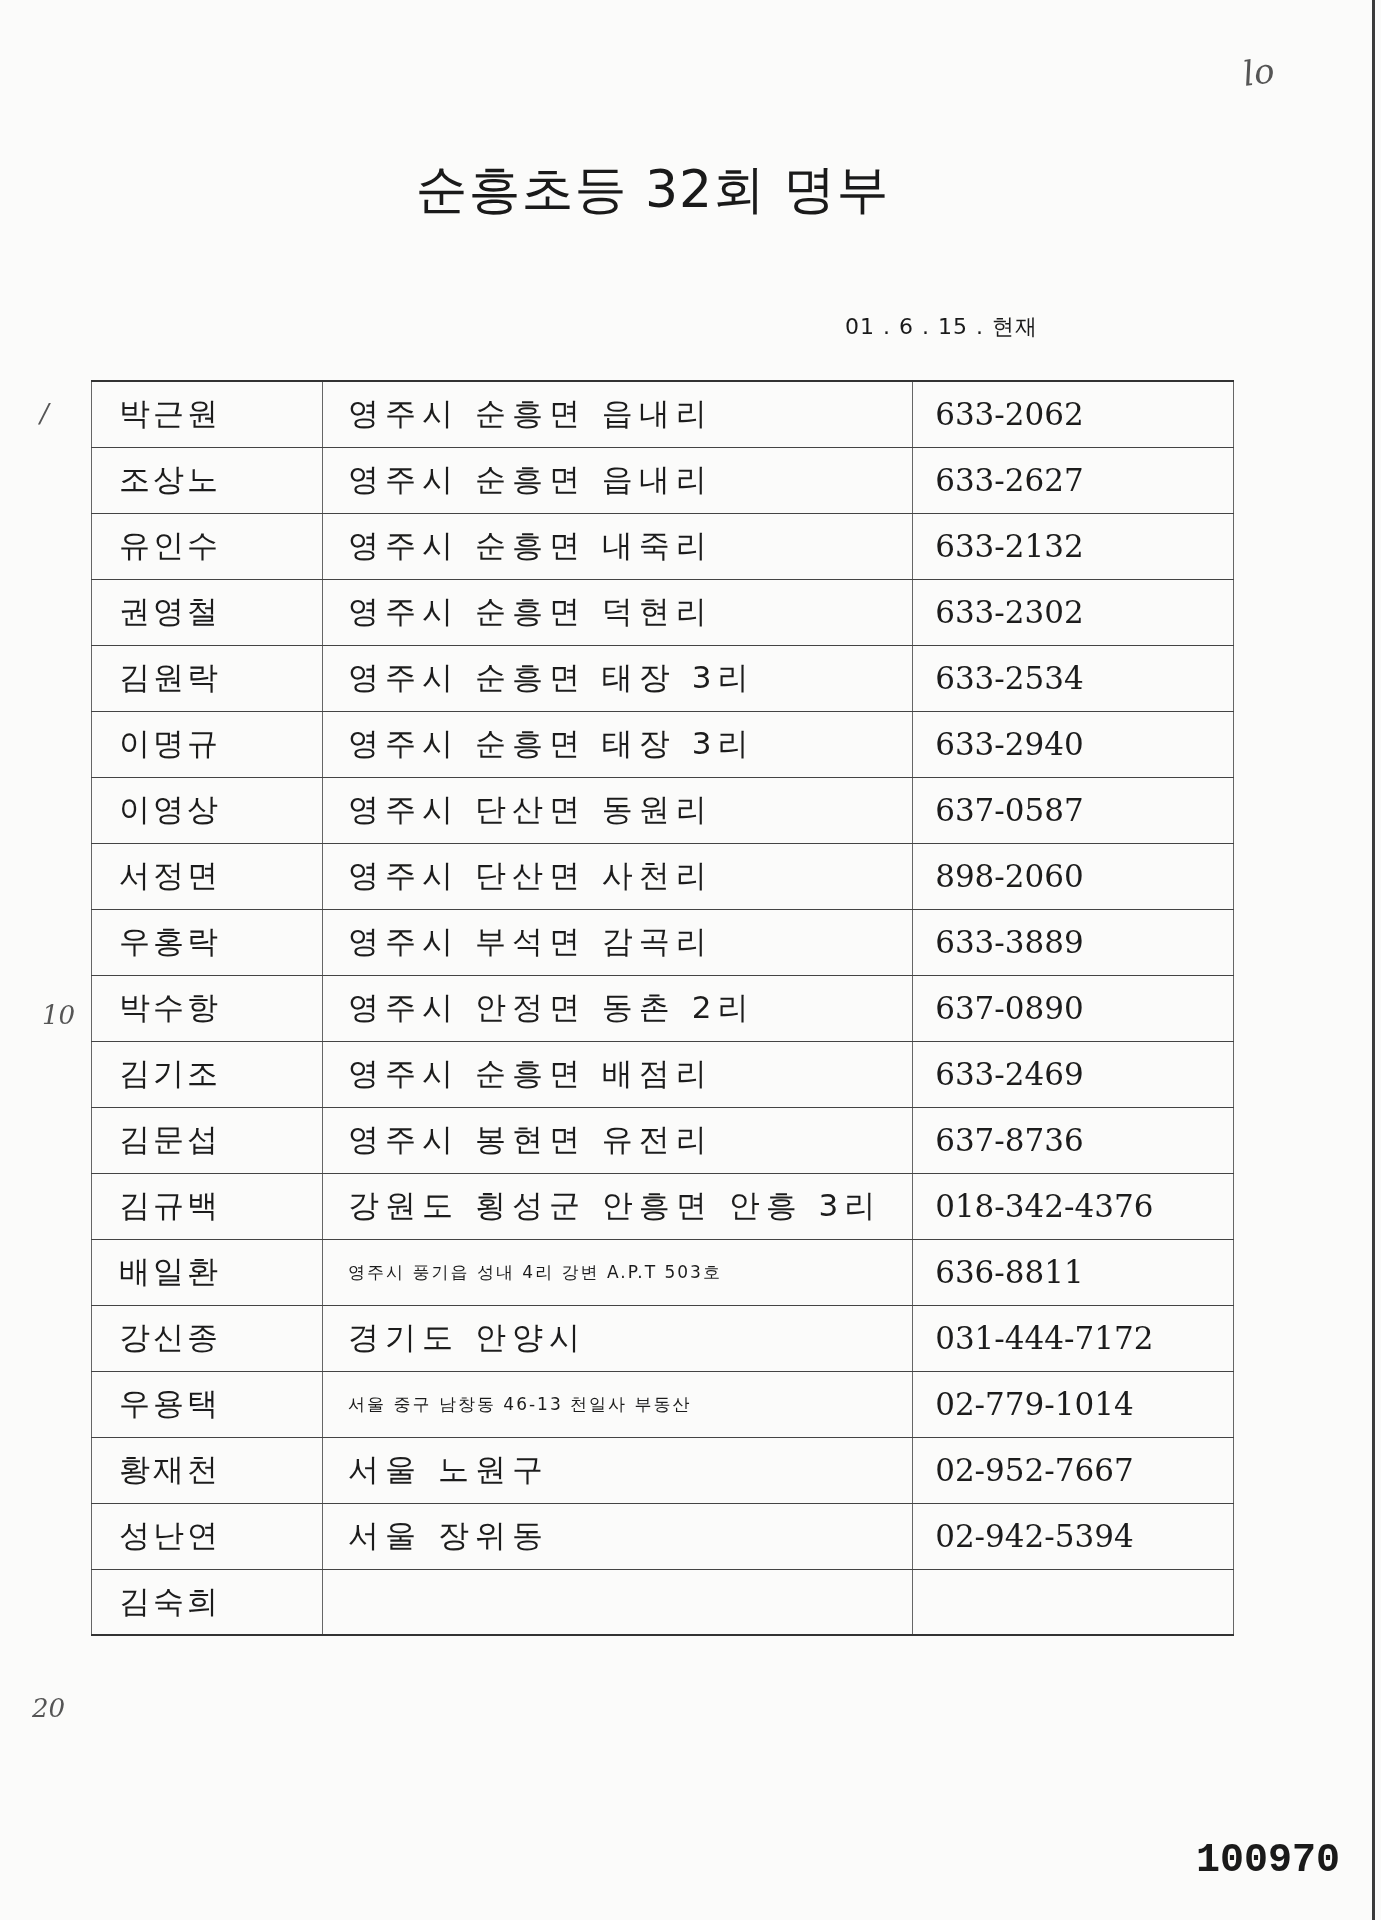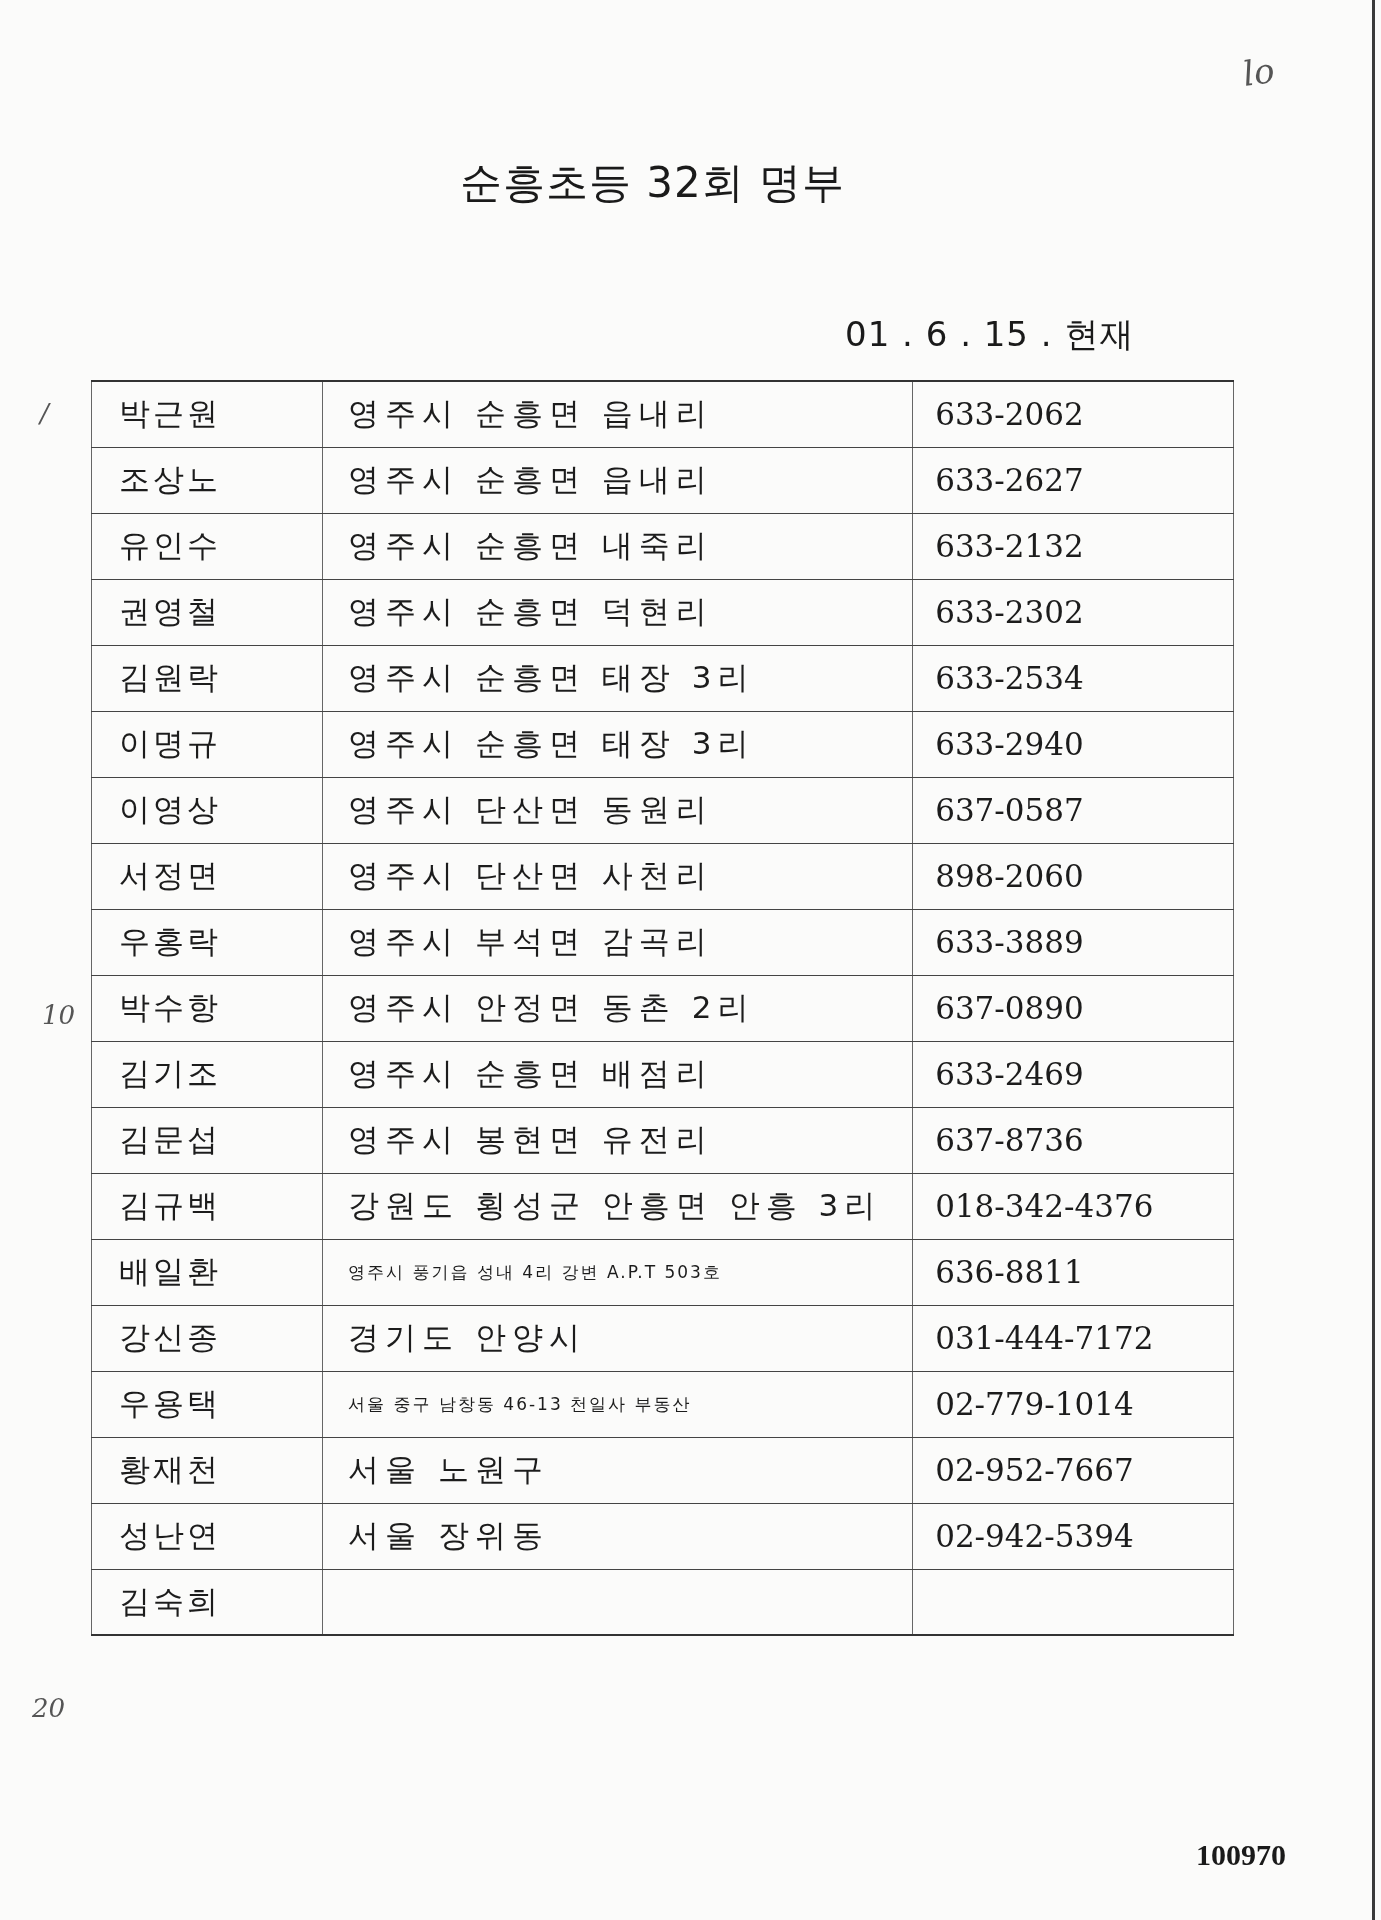--- a/index.html
+++ b/index.html
@@ -14,26 +14,26 @@
     background:#3a3a3a;
   }
   .corner-mark {
     position:absolute; left:1243px; top:52px;
     font-family:"DejaVu Serif", serif; font-style:italic;
     font-size:34px; color:#555; transform:rotate(-8deg);
   }
   .title {
     position:absolute; left:0; width:1305px; top:155px; text-align:center;
     font-family:"DejaVu Sans", sans-serif;
-    font-size:42px; letter-spacing:1px; color:#1a1a1a;
+    font-size:52px; letter-spacing:1px; color:#1a1a1a;
   }
   .date {
     position:absolute; left:845px; top:312px;
     font-family:"DejaVu Sans", sans-serif;
-    font-size:34px; color:#1a1a1a; letter-spacing:1px;
+    font-size:22px; color:#1a1a1a; letter-spacing:1px;
   }
   .margin-note {
     position:absolute; font-family:"DejaVu Serif", serif; font-style:italic;
     font-size:26px; color:#555;
   }
   table.roster {
     position:absolute; left:91px; top:380px; width:1143px;
     border-collapse:collapse;
     border-top:2px solid #333; border-bottom:2.5px solid #333;
   }
@@ -41,22 +41,22 @@
     height:66px; padding:0; border-bottom:1.5px solid #444;
     border-left:1px solid #666; border-right:1px solid #666;
     font-size:31px; vertical-align:middle; white-space:nowrap;
   }
   table.roster td.name { width:219px; padding-left:27px; box-sizing:border-box; font-family:"DejaVu Sans", sans-serif; letter-spacing:3px; }
   table.roster td.addr { width:504px; padding-left:25px; box-sizing:border-box; font-family:"DejaVu Sans", sans-serif; letter-spacing:6px; }
   table.roster td.addr.small { font-size:17px; letter-spacing:2px; }
   table.roster td.phone { width:304px; padding-left:22px; box-sizing:border-box; font-family:"DejaVu Serif", serif; font-size:31px; }
   .doc-number {
     position:absolute; left:1196px; top:1838px;
-    font-family:Liberation Serif, serif; font-weight:bold;
-    font-size:30px; color:#1a1a1a;text-align:center;
+    font-family:Liberation Mono, monospace; font-weight:bold;
+    font-size:40px; color:#1a1a1a;text-align:center;
   }
 </style>
 </head>
 <body>
 
 <div class="page-edge"></div>
 <div class="corner-mark">lo</div>
 
 <div class="title">순흥초등 32회 명부</div>
 <div class="date">01 . 6 . 15 . 현재</div>

